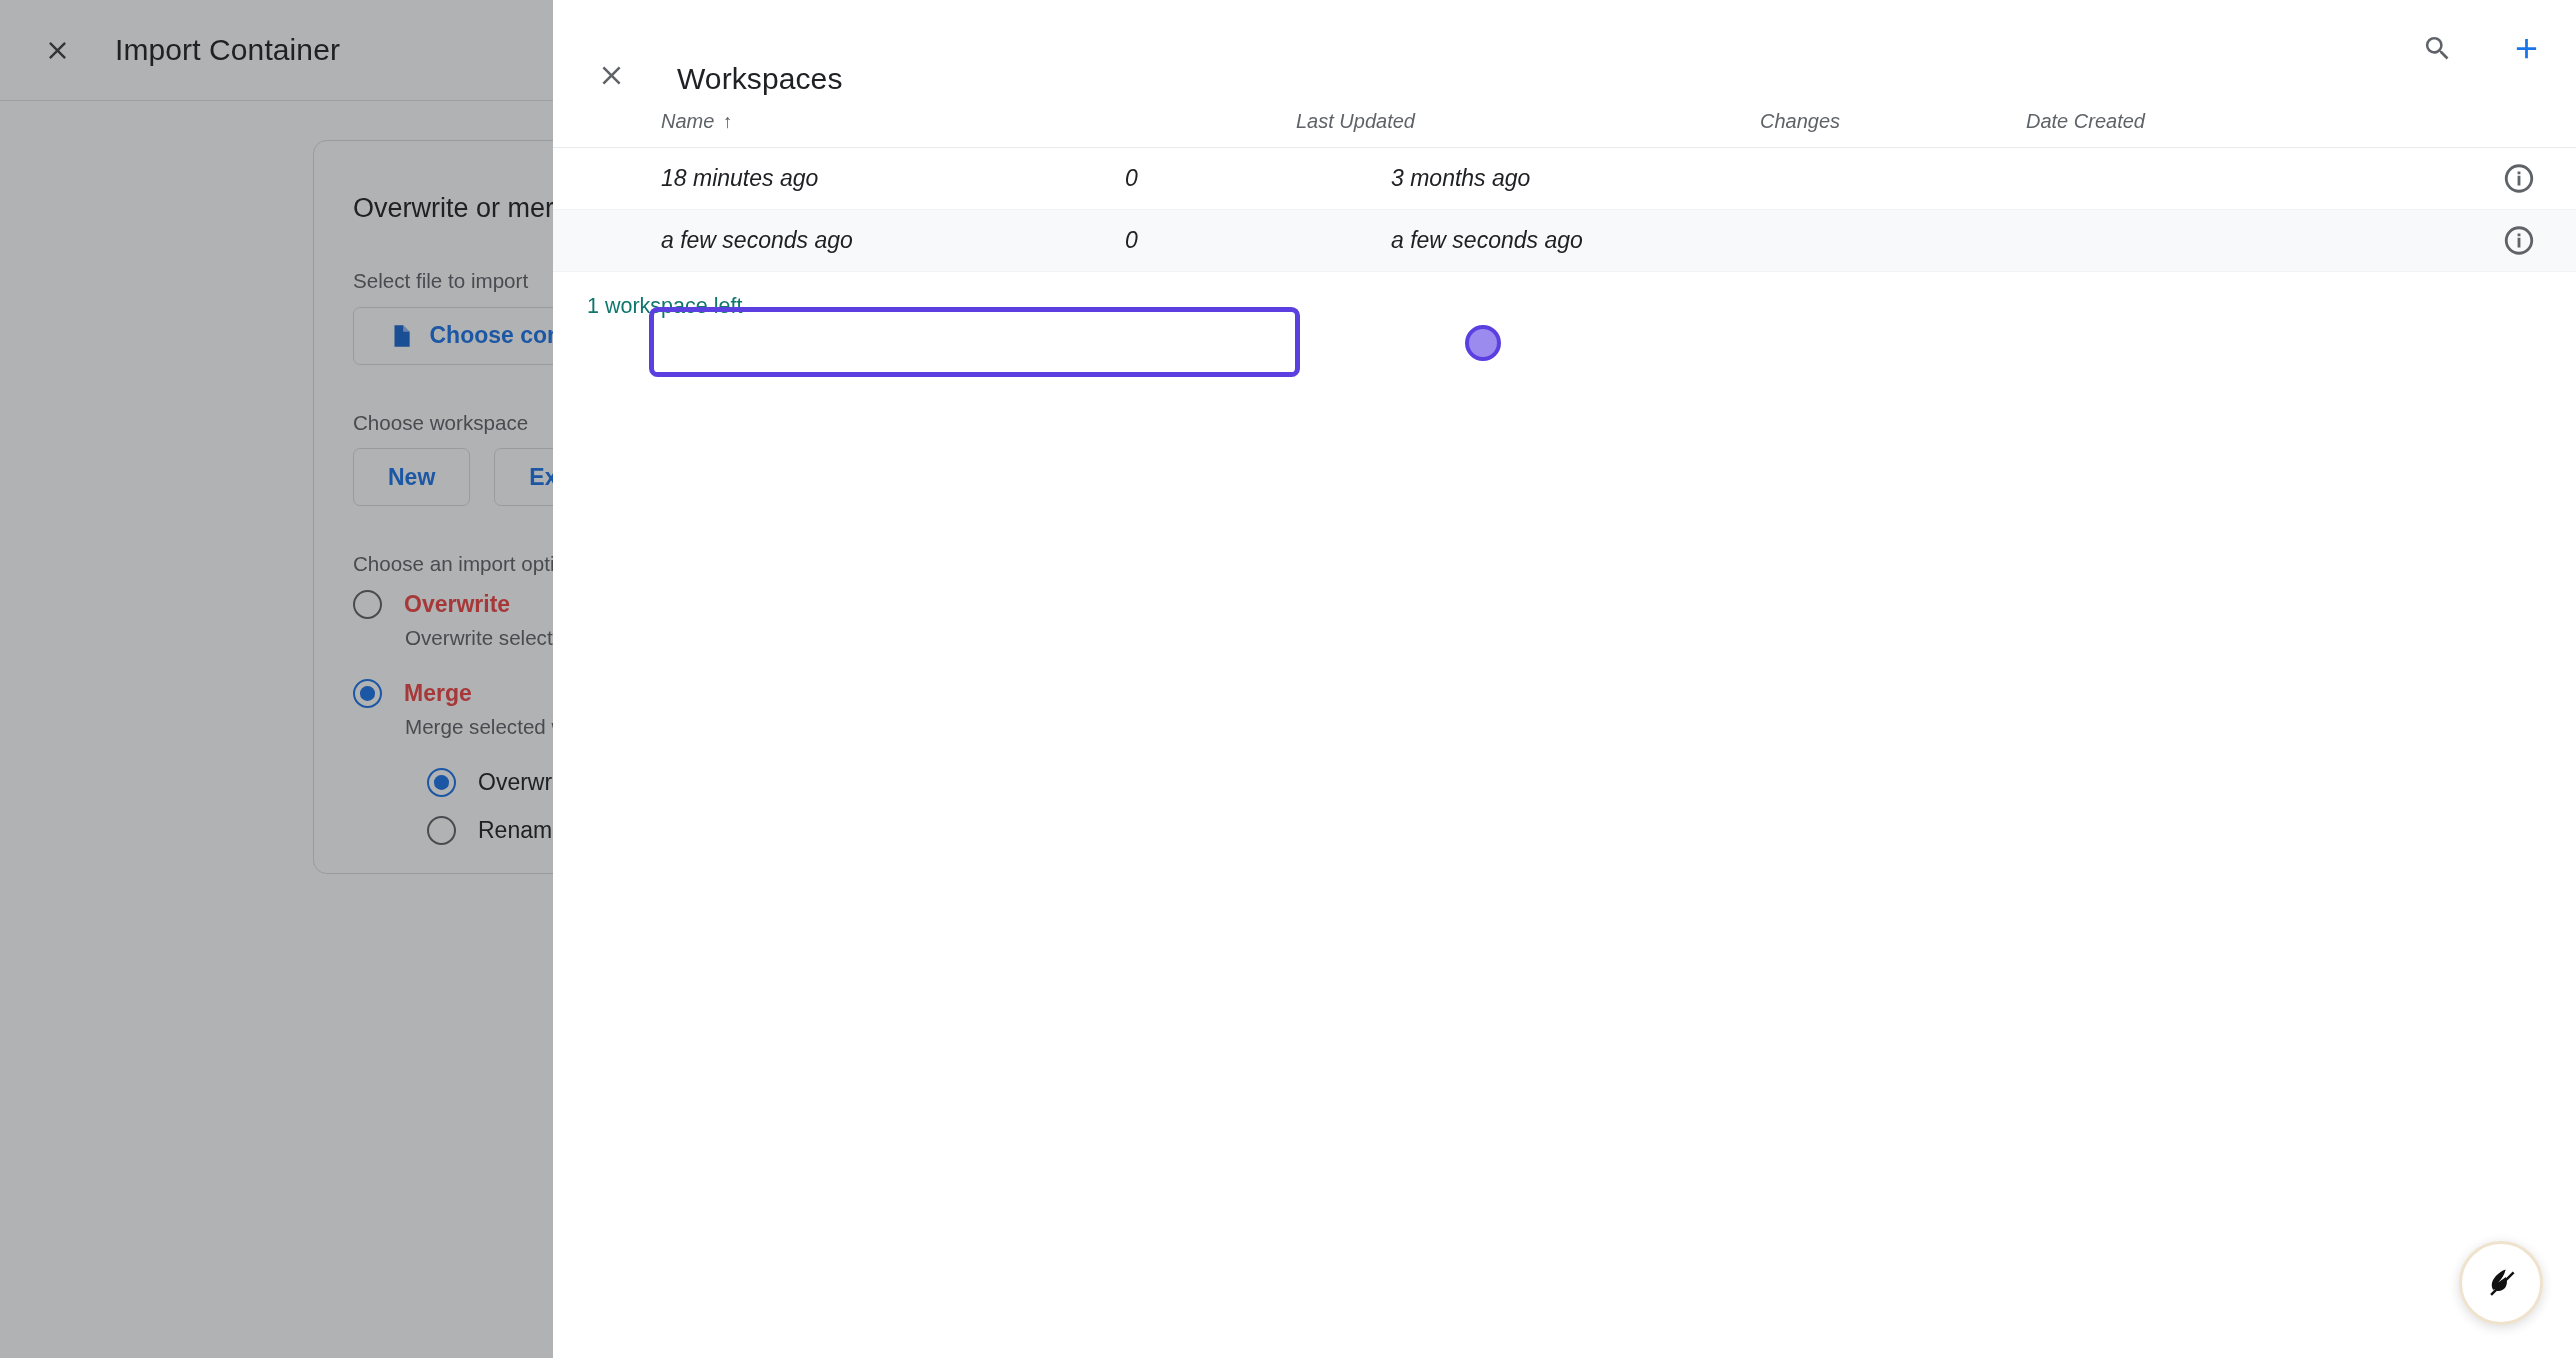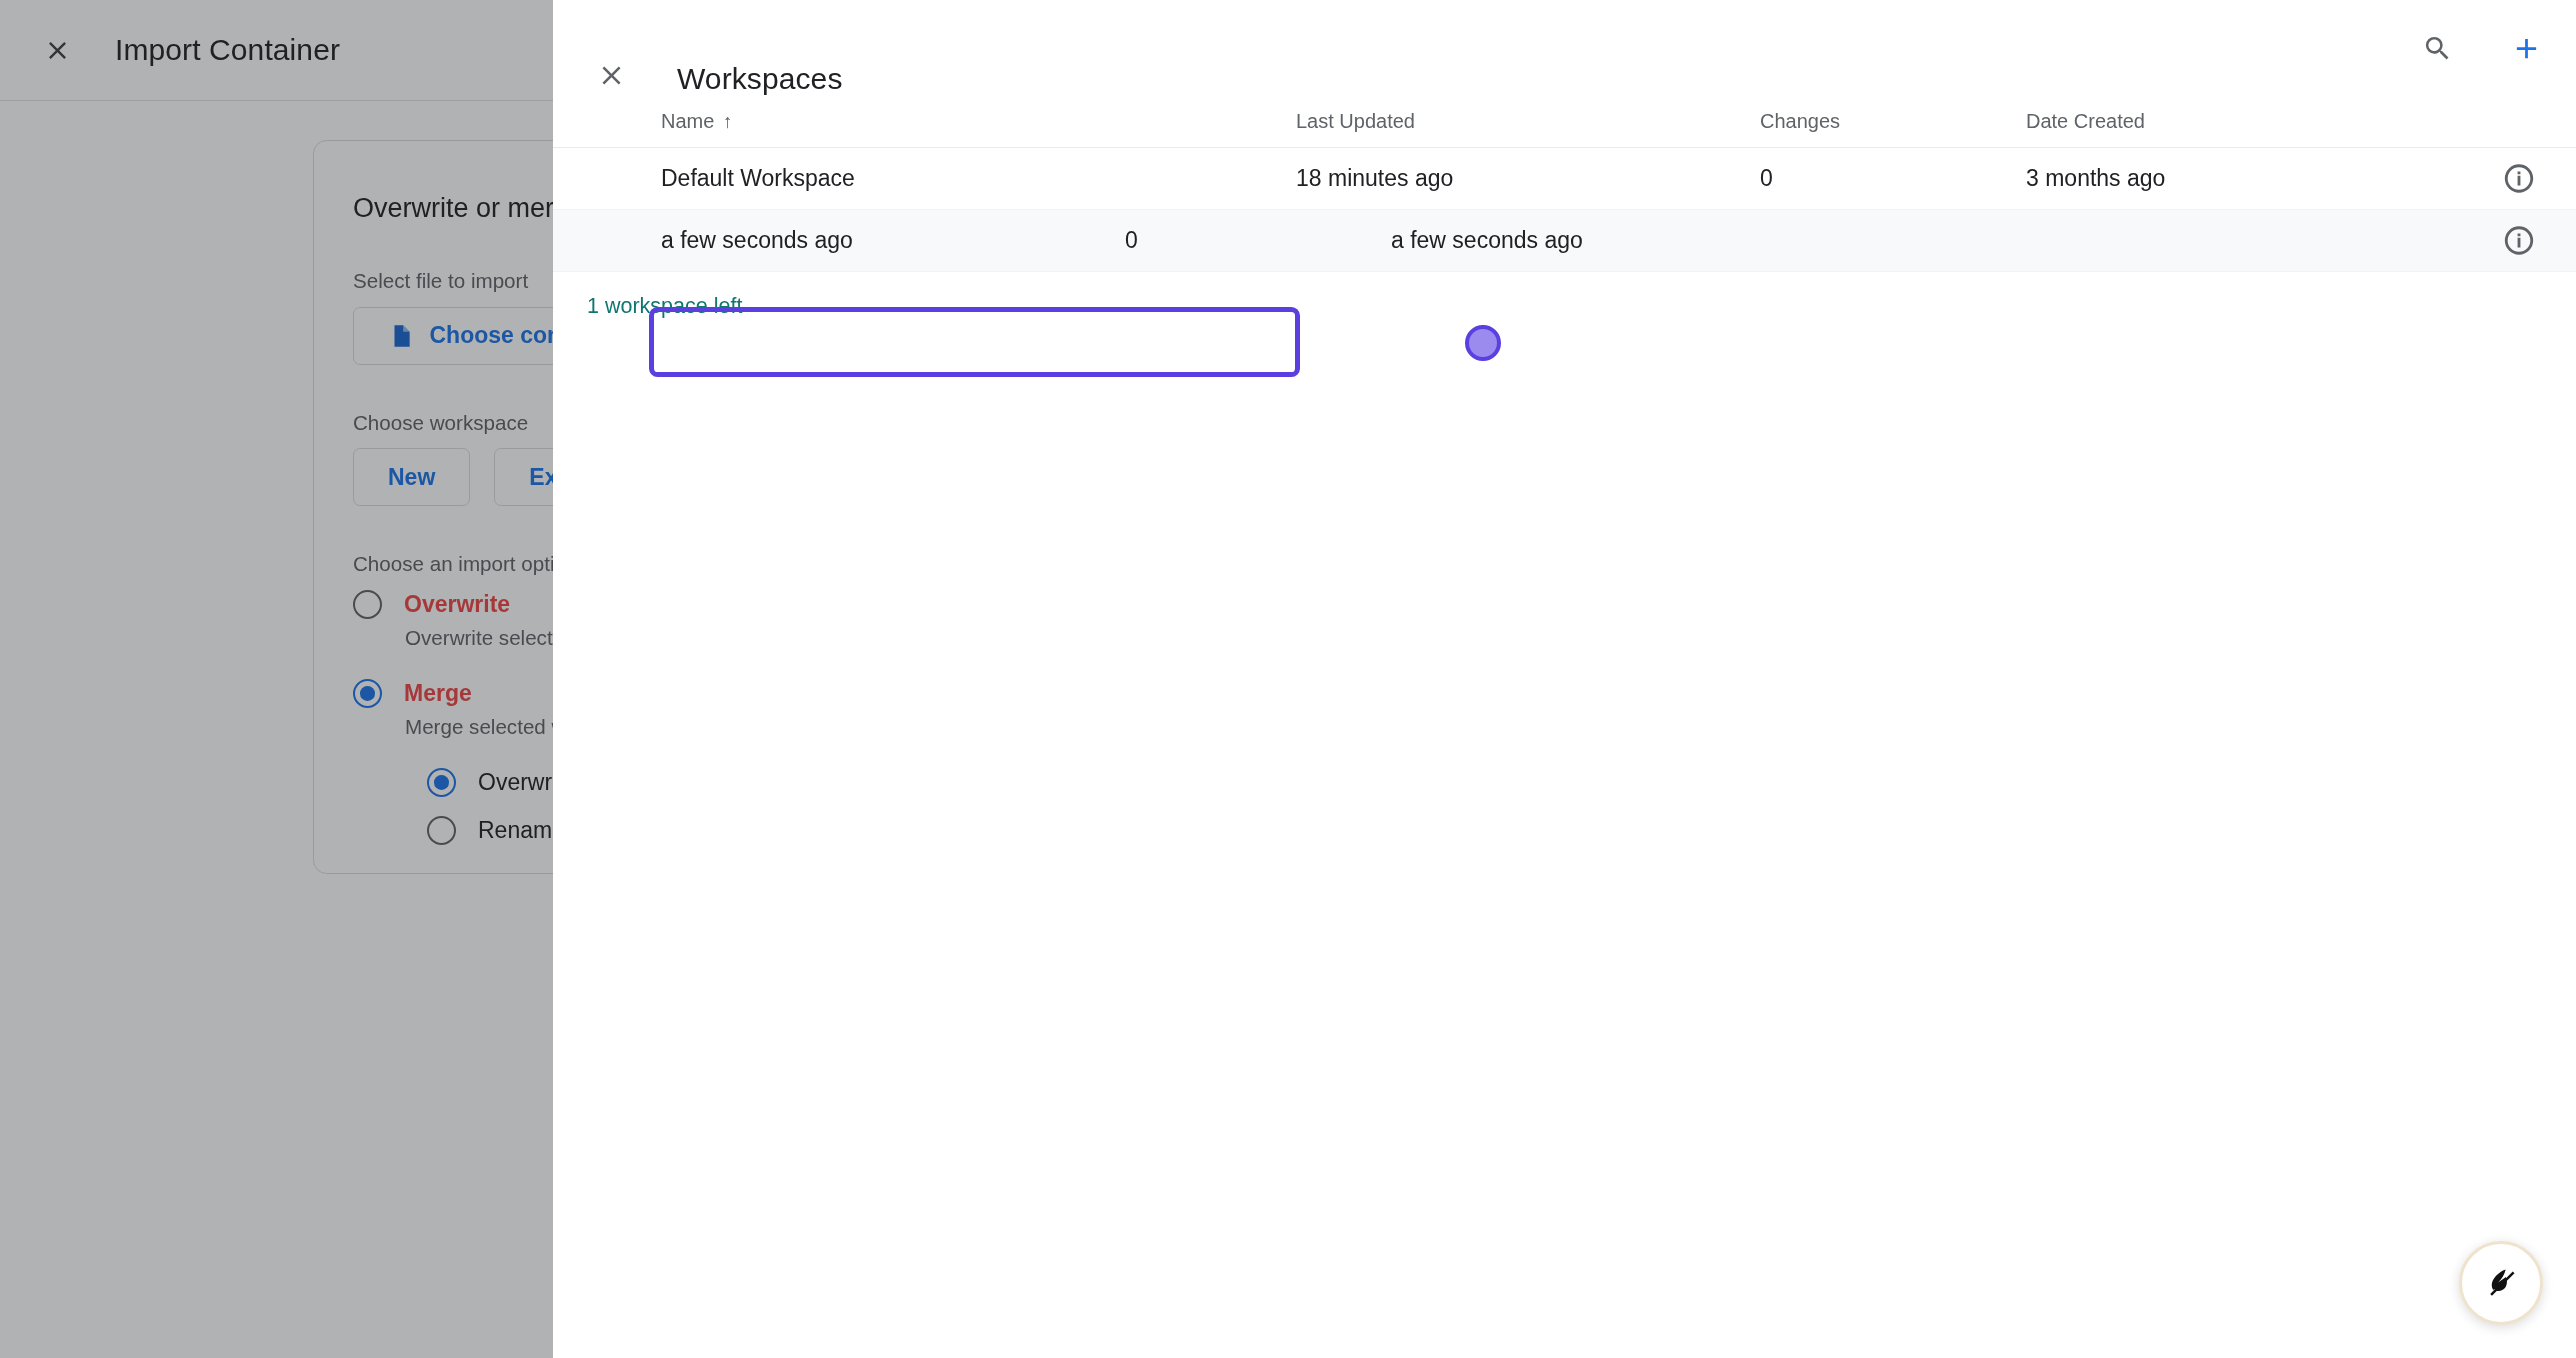--- a/index.html
+++ b/index.html
@@ -109,21 +109,21 @@
     display: flex; align-items: center; gap: 41px;
   }
   .icon-btn { width: 48px; height: 48px; display: flex; align-items: center; justify-content: center; }
 
   
   #ws-table { position: relative; }
   .tr {
     position: relative;
     display: flex; align-items: center;
     height: 60px;
-    padding-left: 108px; padding-right: 0;
+    padding-left: 108px; padding-right: 0; font-style: italic;
   }
   .thead {
     height: 52px;
     border-bottom: 0.9px solid #e8eaed;
   }
   .thead .th {
     font-size: 20px; color: #5f6368; display: flex; align-items: center; gap: 8.6px;
   }
   .tbody-row { border-bottom: 0.9px solid #f1f3f4; height: 62px; }
   .tbody-row.alt { background: #f8f9fa; }
@@ -271,21 +271,20 @@
       <div class="th col-name">
         <span>Name</span>
         <span class="sort-arrow">↑</span>
       </div>
       <div class="th col-updated">Last Updated</div>
       <div class="th col-changes">Changes</div>
       <div class="th col-created">Date Created</div>
     </div>
 
     <div class="tr tbody-row">
-      <div class="td col-name">Default Workspace</div>
       <div class="td col-updated">18 minutes ago</div>
       <div class="td col-changes">0</div>
       <div class="td col-created">3 months ago</div>
       <div class="row-info">
         <svg width="34" height="34" viewBox="0 0 24 24" aria-hidden="true">
           <path d="M12 2a10 10 0 1 0 0 20 10 10 0 0 0 0-20m0 18a8 8 0 1 1 0-16 8 8 0 0 1 0 16" fill="#5f6368"></path>
           <path d="M11 10h2v7h-2zM11 7h2v2h-2z" fill="#5f6368"></path>
         </svg>
       </div>
     </div>

